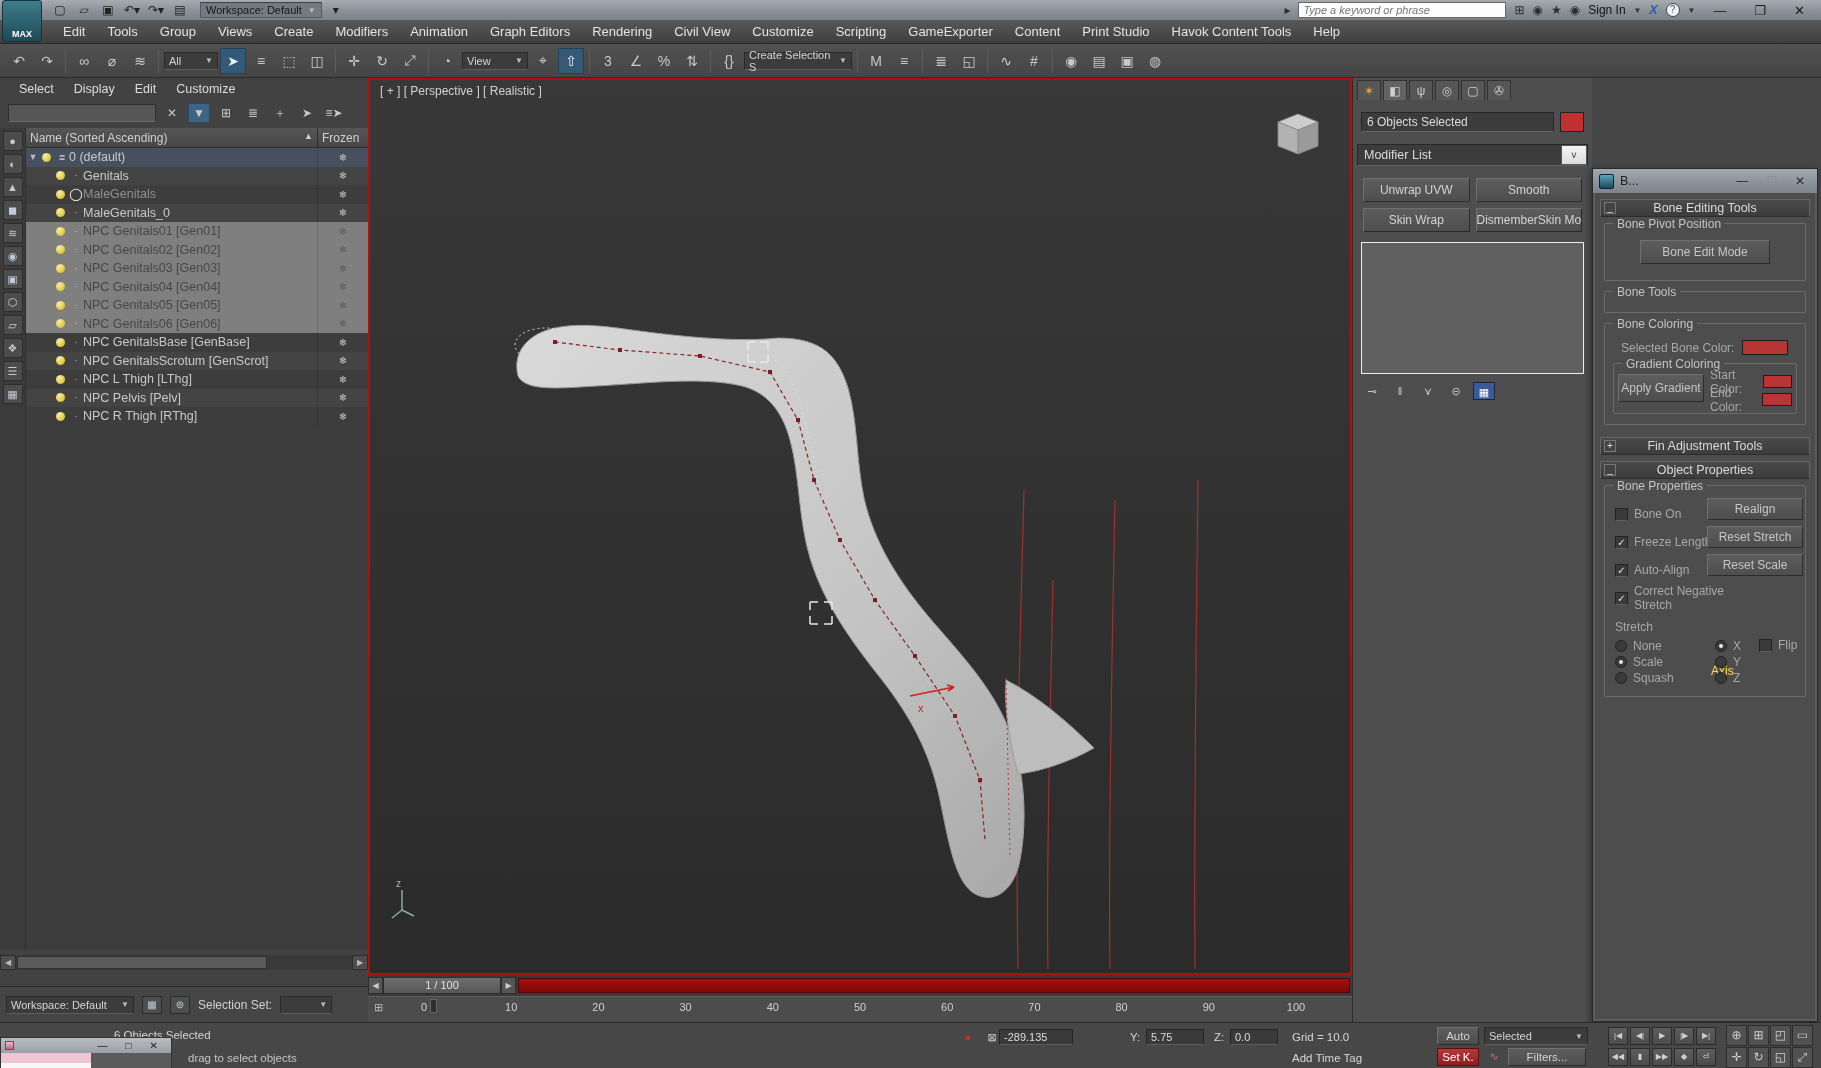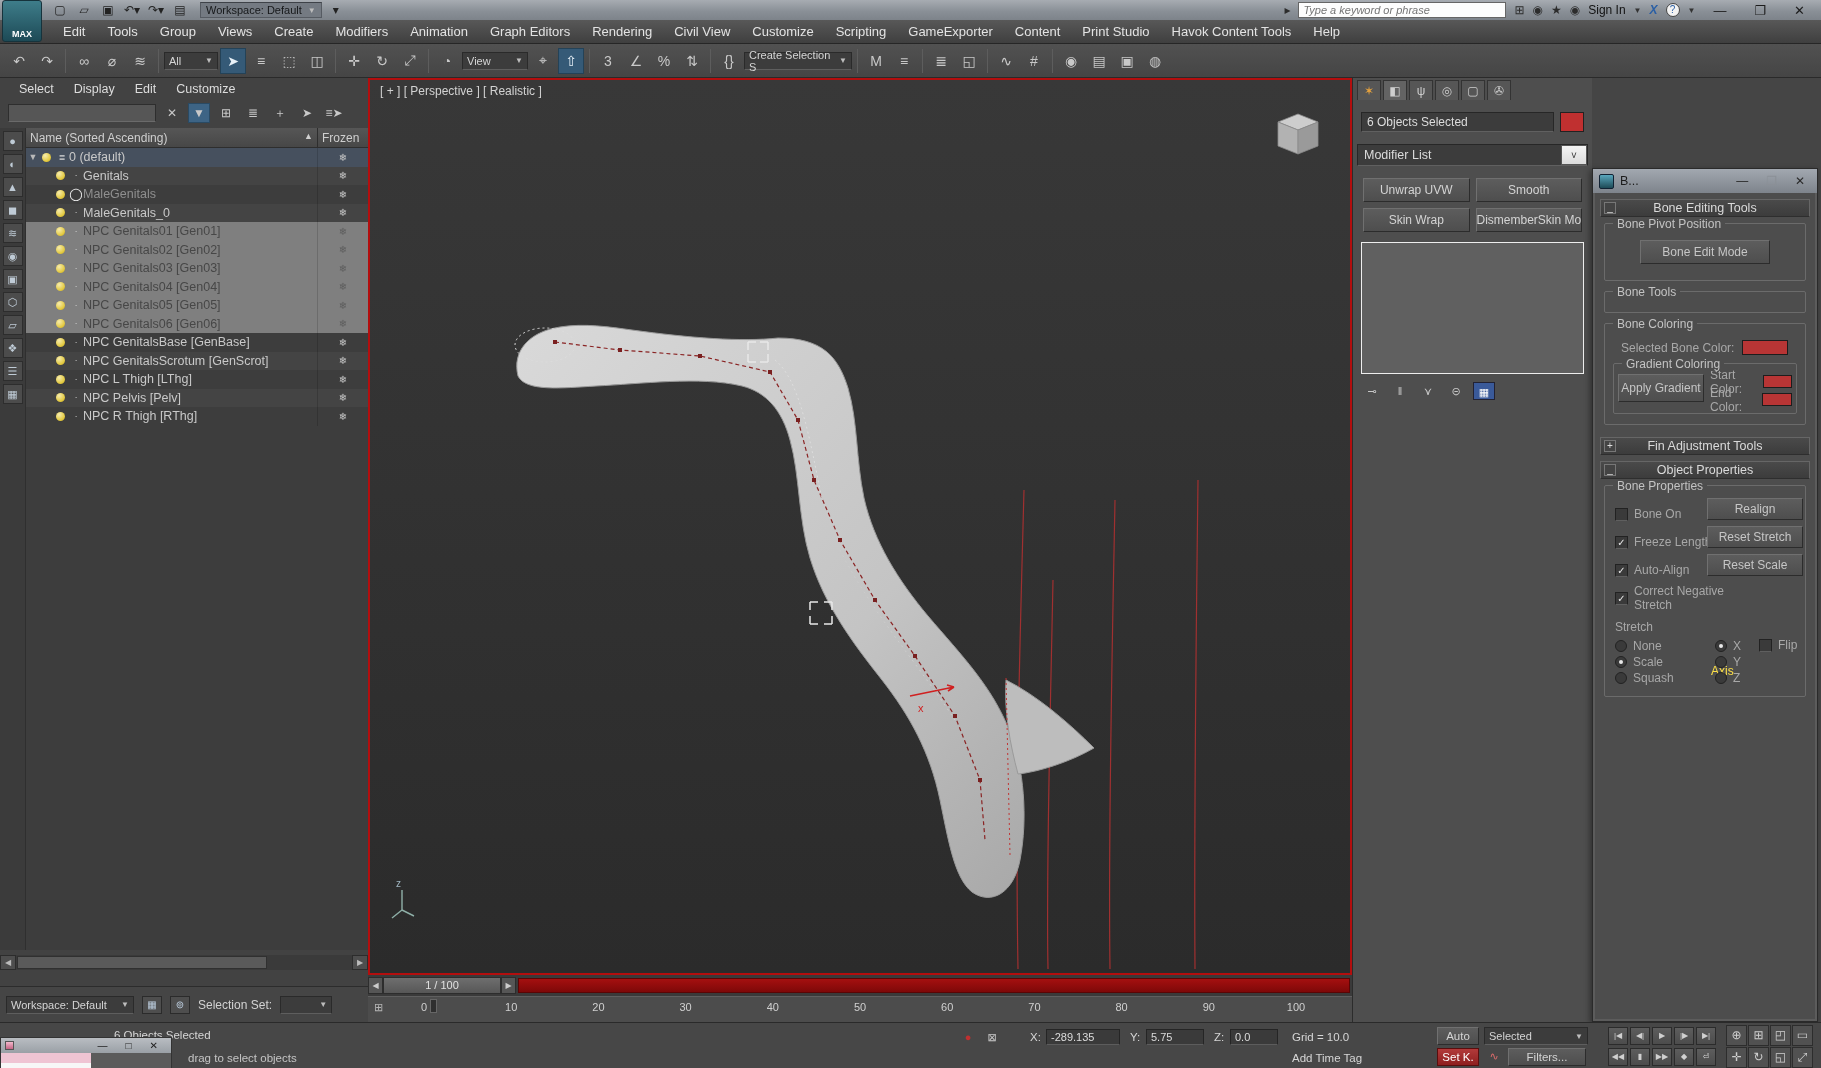--- a/index.html
+++ b/index.html
@@ -751,21 +751,21 @@
         <span class="w">✕</span>
       </div>
       <div class="pink"></div>
       <div class="white"></div>
     </div>
 
     <span class="sb-ic" style="left:958px;top:6px;color:#c03030;">●</span>
     <span class="sb-ic" style="left:982px;top:6px;">⊠</span>
 
     <span class="sb-txt" style="left:1030px;top:8px;">X:</span>
-    <span class="sb-field" style="left:1046px;top:6px;width:74px;">-289.135</span>
+    <span class="sb-field" style="left:999px;top:6px;width:74px;">-289.135</span>
     <span class="sb-txt" style="left:1130px;top:8px;">Y:</span>
     <span class="sb-field" style="left:1146px;top:6px;width:58px;">5.75</span>
     <span class="sb-txt" style="left:1214px;top:8px;">Z:</span>
     <span class="sb-field" style="left:1230px;top:6px;width:48px;">0.0</span>
 
     <span class="sb-txt" style="left:1292px;top:8px;">Grid = 10.0</span>
     <span class="sb-txt" style="left:1292px;top:29px;">Add Time Tag</span>
 
     <span class="sb-btn raised" style="left:1437px;top:4px;width:42px;">Auto</span>
     <div class="tcombo" style="position:absolute;left:1484px;top:4px;width:104px;">

